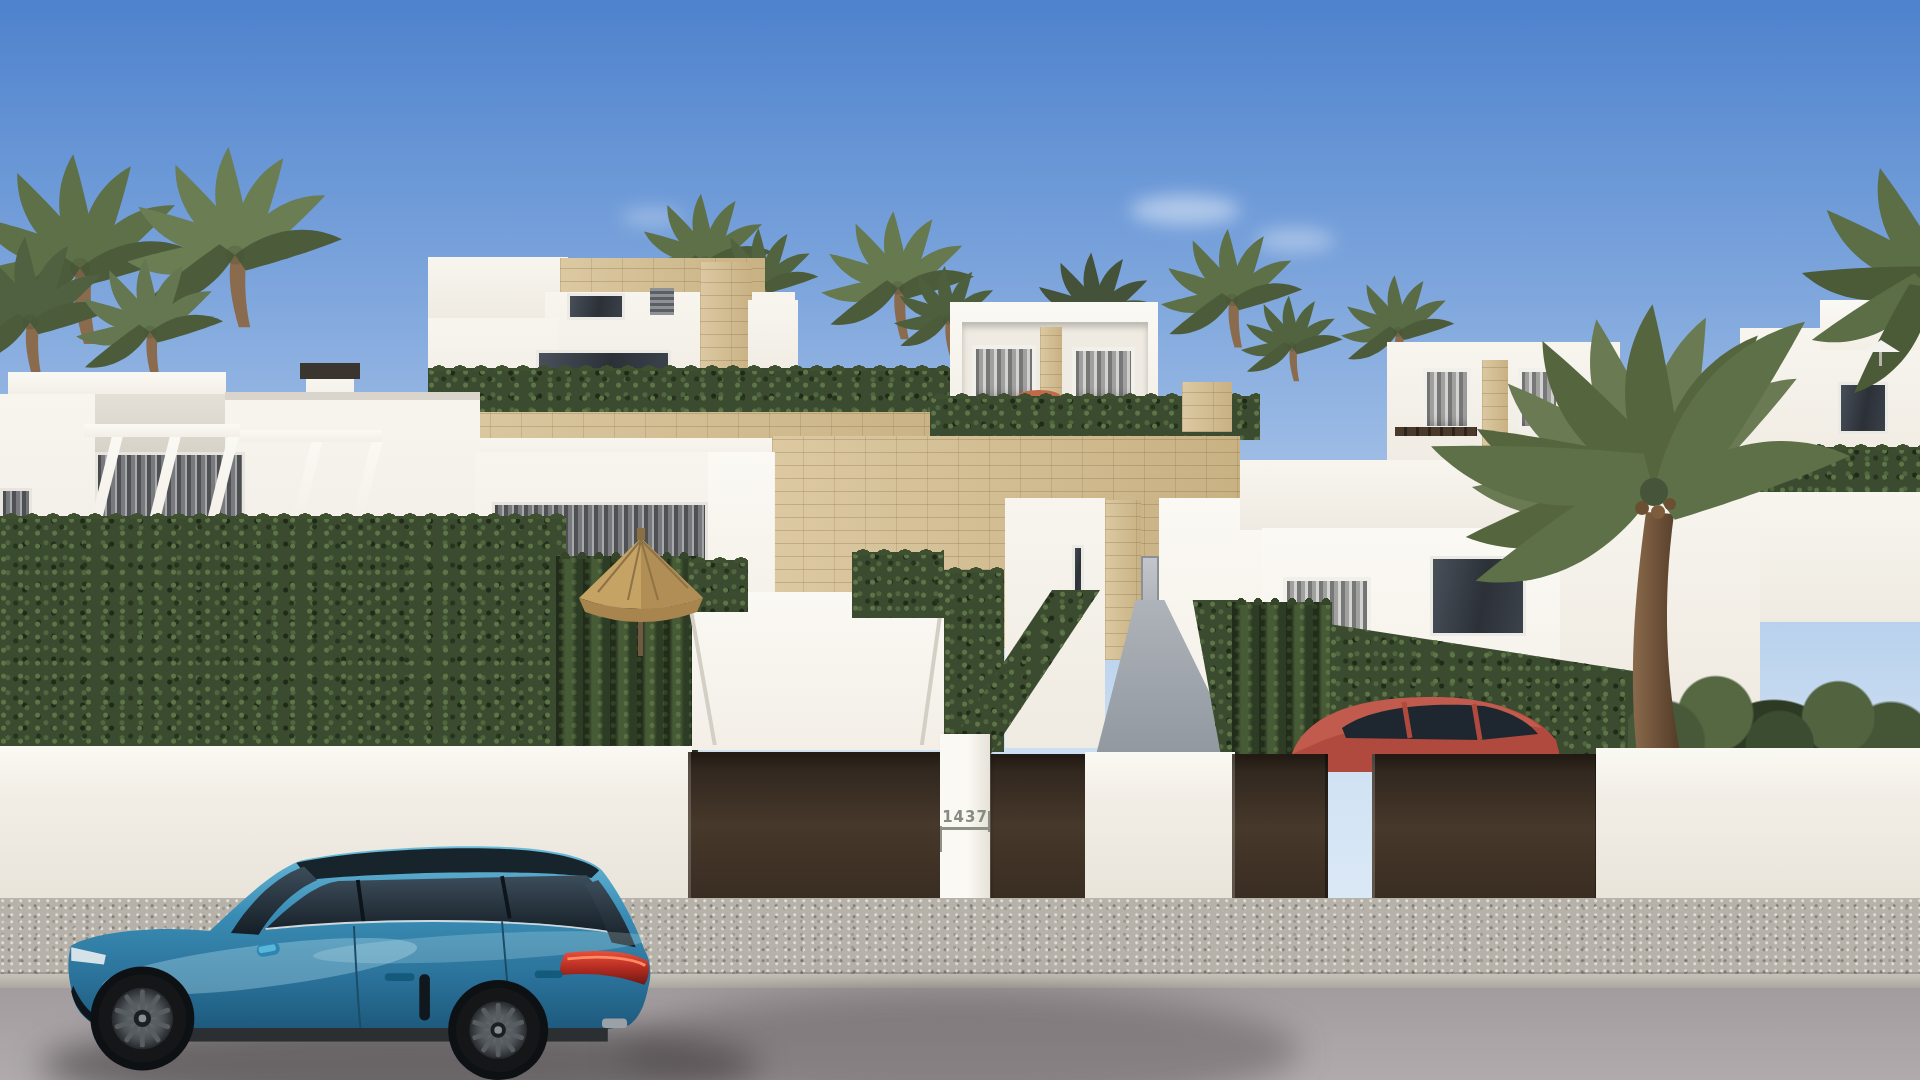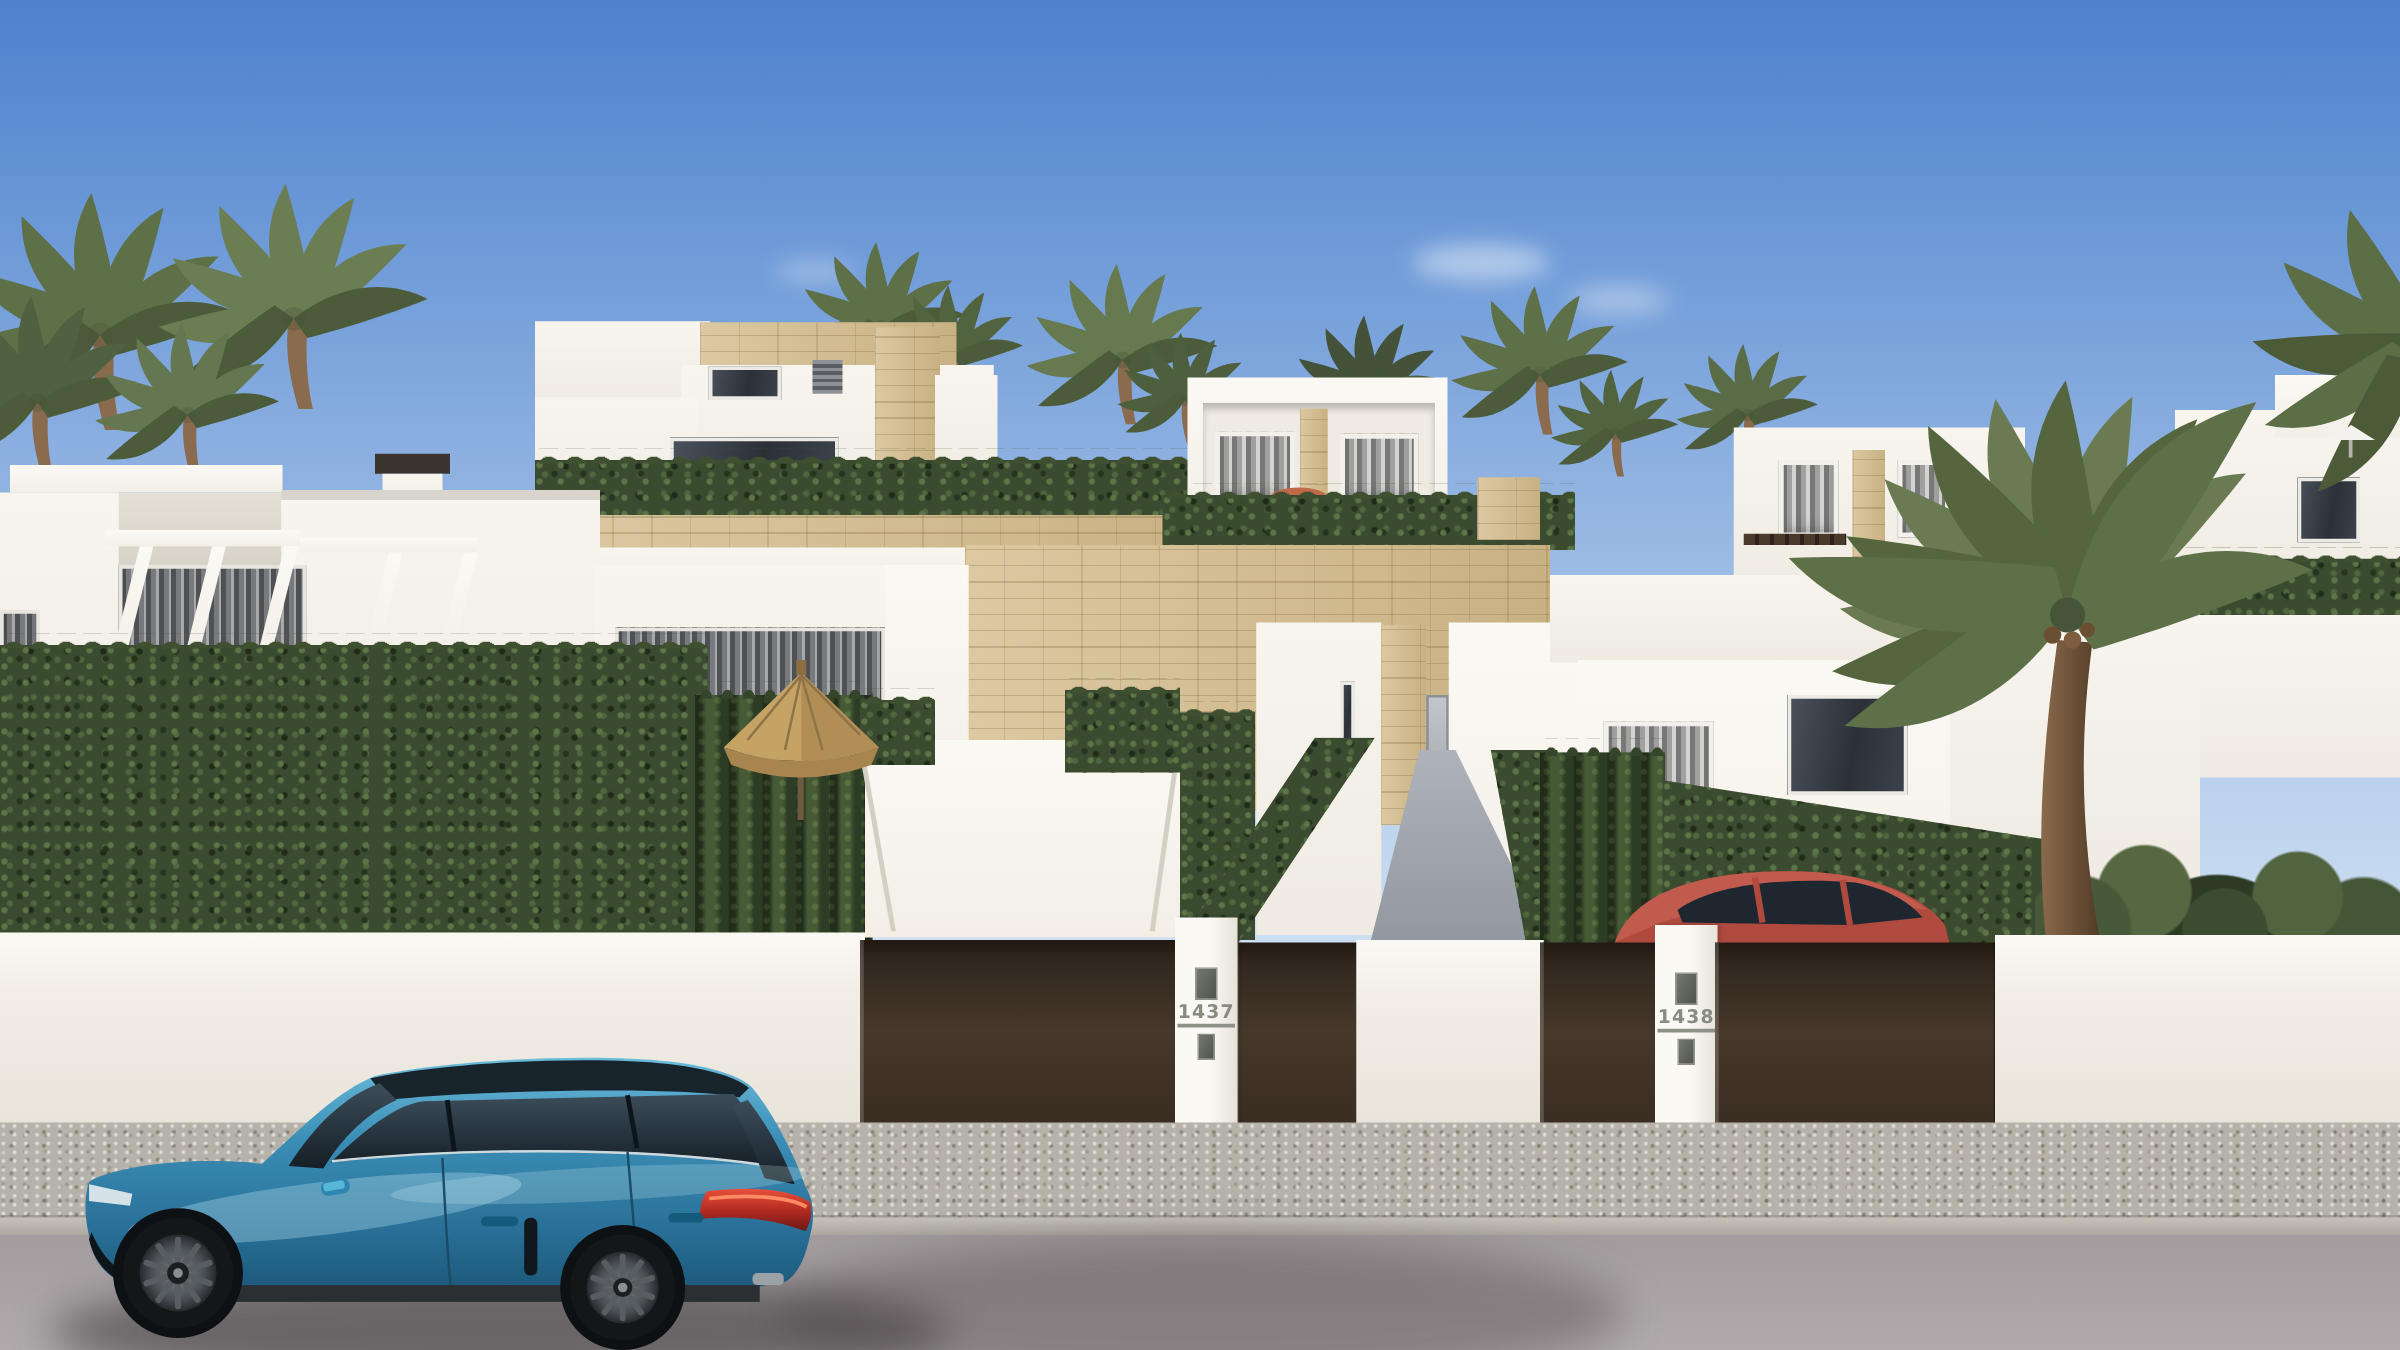--- a/index.html
+++ b/index.html
@@ -266,32 +266,27 @@
 
     <g>
       <path d="M1862,352 L1900,352 L1881,340 Z" fill="#f4f2ee"></path>
       <rect x="1879" y="352" width="3" height="14" fill="#b9b5ae"></rect>
     </g>
   </svg>
 
   <div class="abs fwall" style="left:0;top:746px;width:692px;height:158px"></div>
   <div class="abs gate" style="left:688px;top:752px;width:256px;height:150px"></div>
   <div class="abs gate" style="left:988px;top:754px;width:100px;height:148px"></div>
-  <div class="abs pillar" style="left:940px;top:734px;width:50px;height:170px;display:flex;flex-direction:column;align-items:center">
+  <div class="abs pillar" style="left:940px;top:734px;width:50px;height:170px;display:flex;flex-direction:row;align-items:center">
     <div class="slot" style="width:16px;height:24px;margin-top:40px"></div>
     <div class="plaque-num">1437</div>
     <div class="slot" style="width:12px;height:19px;margin-top:5px"></div>
   </div>
   <div class="abs fwall" style="left:1085px;top:752px;width:150px;height:152px"></div>
   <div class="abs gate" style="left:1232px;top:754px;width:96px;height:150px"></div>
-  <div class="abs pillar" style="left:1324px;top:740px;width:50px;height:166px;display:flex;flex-direction:column;align-items:center">
-    <div class="slot" style="width:16px;height:24px;margin-top:38px"></div>
-    <div class="plaque-num">1438</div>
-    <div class="slot" style="width:12px;height:19px;margin-top:5px"></div>
-  </div>
   <div class="abs gate" style="left:1372px;top:754px;width:226px;height:150px"></div>
   <div class="abs fwall" style="left:1596px;top:748px;width:324px;height:158px"></div>
 
   <div class="abs sidewalk" style="left:0;top:898px;width:1920px;height:82px"></div>
   <div class="abs curb" style="left:0;top:974px;width:1920px;height:16px"></div>
   <div class="abs road" style="left:0;top:988px;width:1920px;height:92px"></div>
 
   <div class="abs shadow-blob" style="left:40px;top:1020px;width:720px;height:90px;background:rgba(50,45,48,.55)"></div>
   <div class="abs shadow-blob" style="left:620px;top:990px;width:680px;height:120px;background:rgba(70,64,66,.38)"></div>
 

